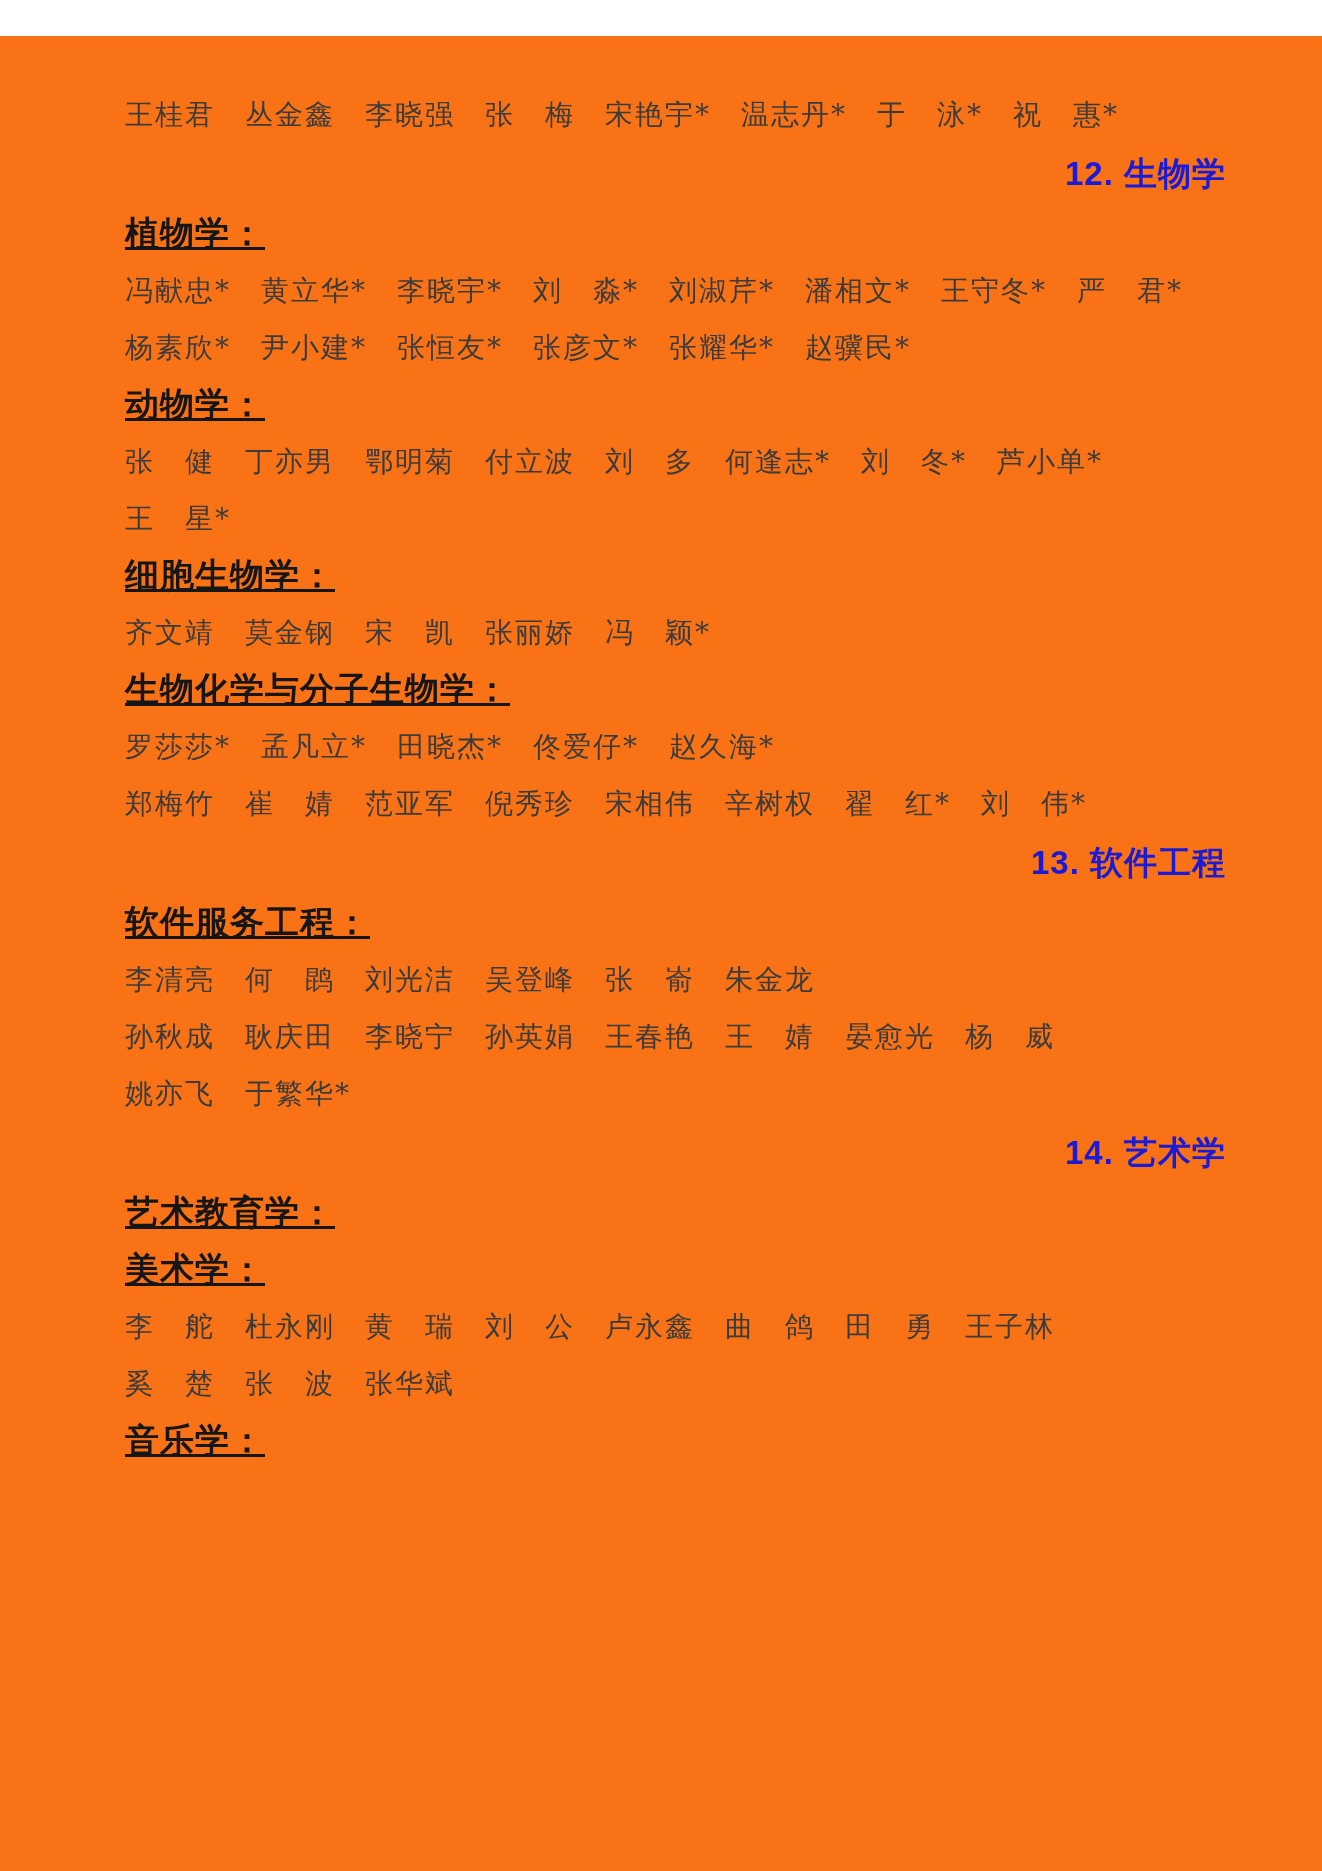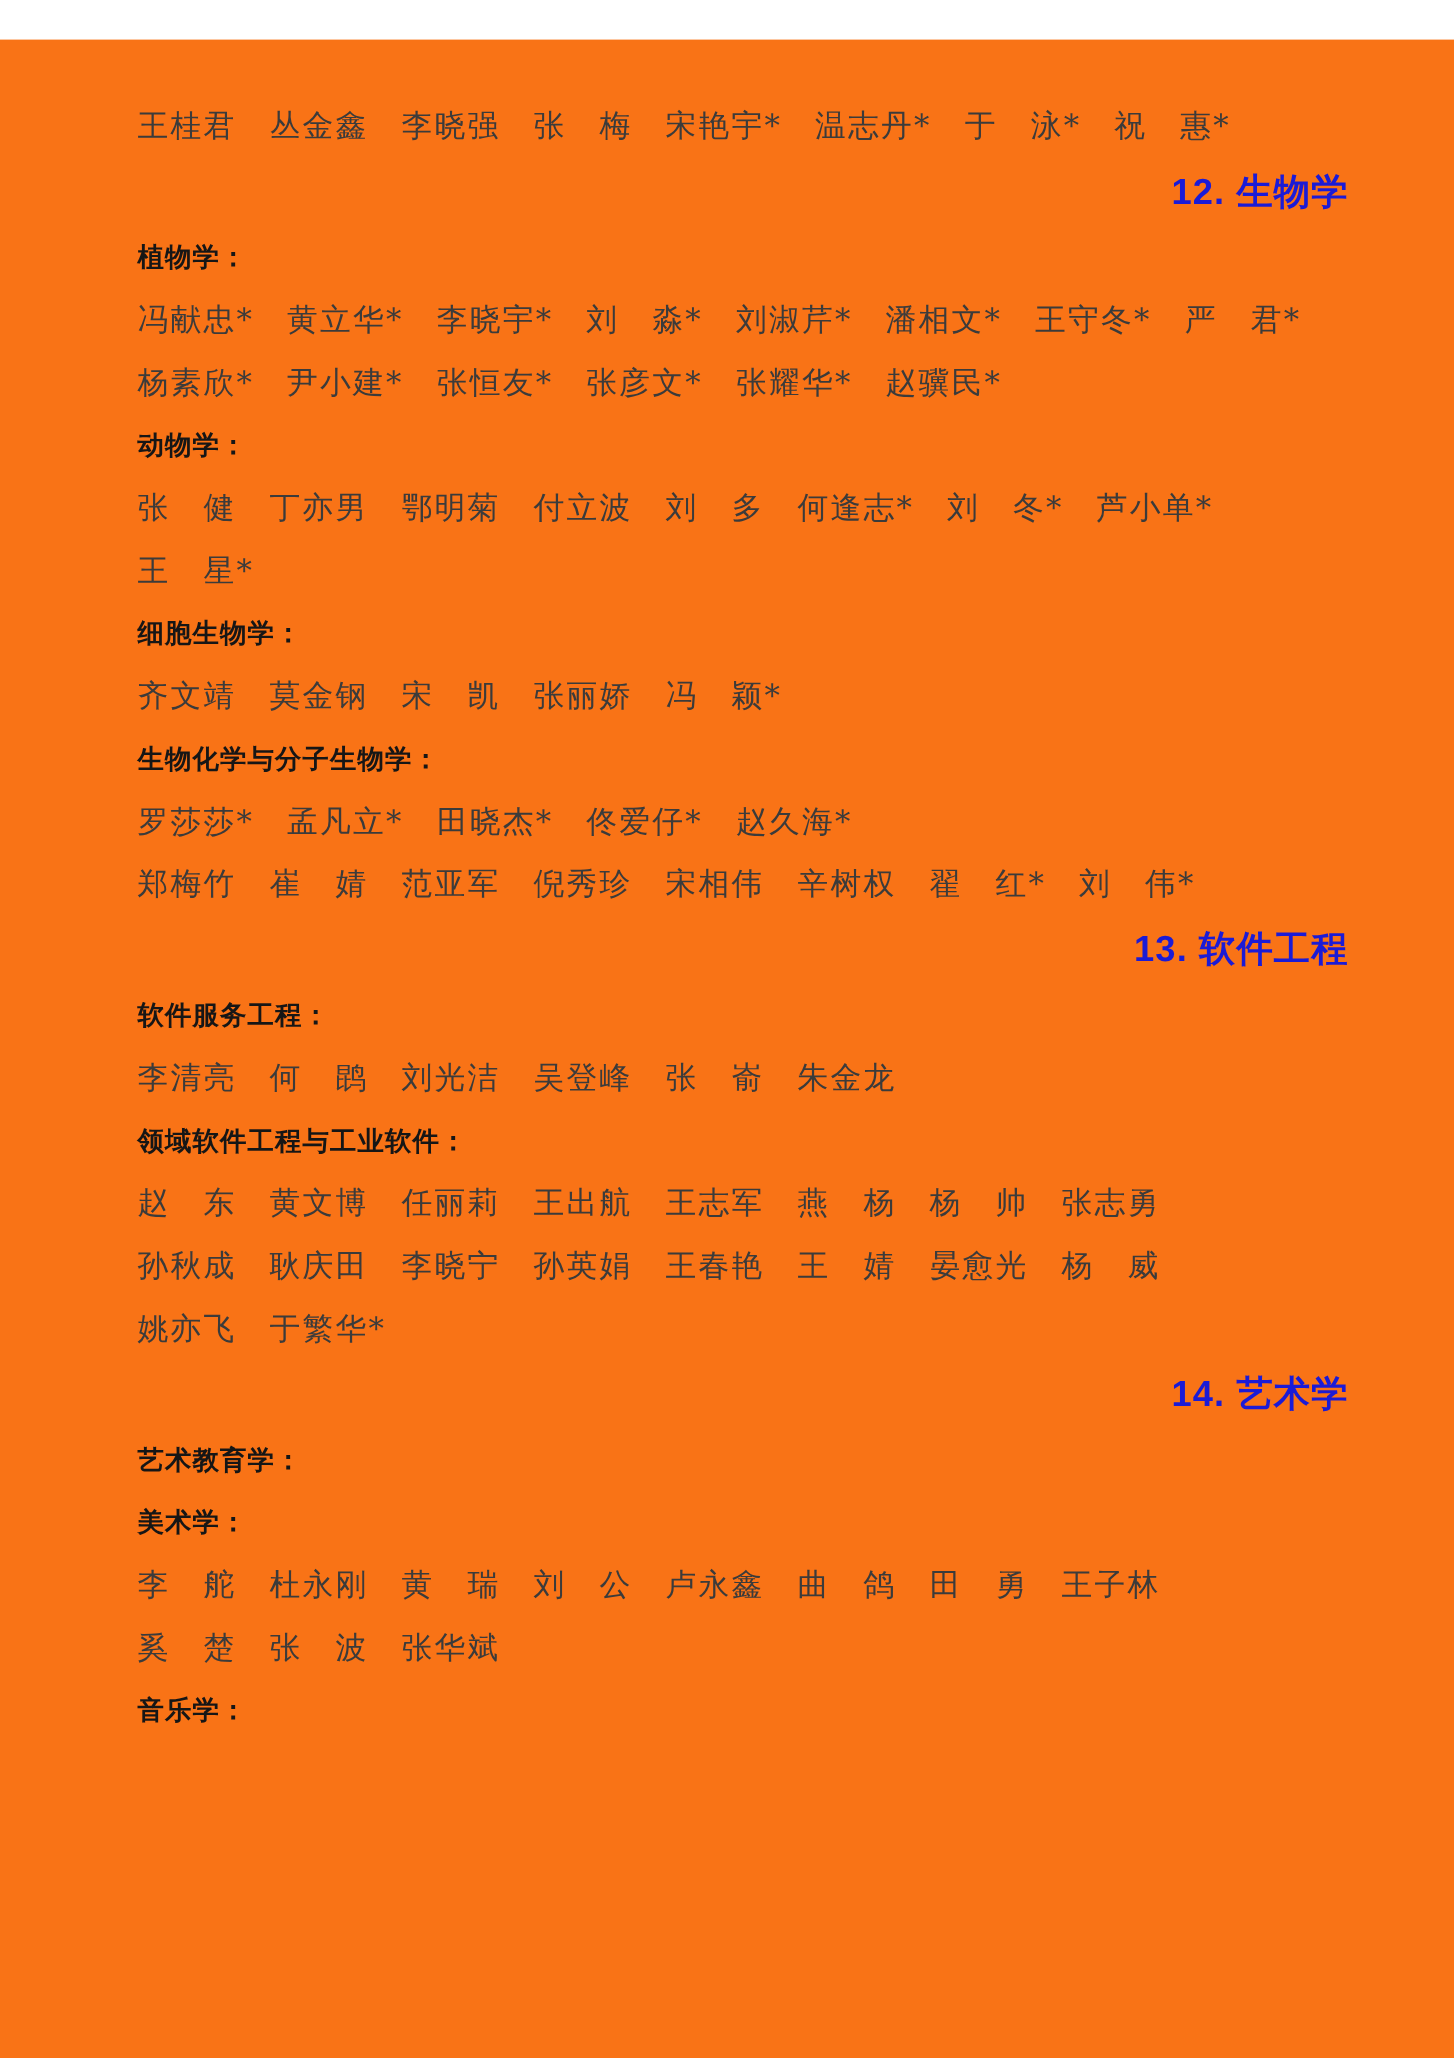--- a/index.html
+++ b/index.html
@@ -34,25 +34,26 @@
     font-family: "Liberation Sans", sans-serif;
     font-weight: bold;
     font-size: 33px;
     line-height: 62px;
     color: #1b1bd6;
     letter-spacing: 1px;
     text-align: right;
   }
   .subhead {
     margin: 0 0 0 25px;
-    font-size: 24px;
+    font-size: 34px;
     line-height: 57px;
     font-weight: bold;
     color: #161616;
     letter-spacing: 1px;
+    text-decoration: underline;
   }
   section, .group, .list-host { margin: 0; padding: 0; }
 </style>
 </head>
 <body>
 
 <div class="page">
 
   <p class="names">王桂君　丛金鑫　李晓强　张　梅　宋艳宇*　温志丹*　于　泳*　祝　惠*</p>
 
@@ -108,27 +109,20 @@
         <div class="list-host">
 
             <div class="group">
               <p class="subhead">软件服务工程：</p>
               <div class="list-host">
 
                   <p class="names">李清亮　何　鹍　刘光洁　吴登峰　张　嵛　朱金龙</p>
                 </div>
             </div>
 
-            <div class="group">
-              <p class="subhead">领域软件工程与工业软件：</p>
-              <div class="list-host">
-
-                  <p class="names">赵　东　黄文博　任丽莉　王出航　王志军　燕　杨　杨　帅　张志勇</p>
-                </div>
-            </div>
 
             <div class="group">
               <div class="list-host">
 
                   <p class="names">孙秋成　耿庆田　李晓宁　孙英娟　王春艳　王　婧　晏愈光　杨　威</p>
 
                   <p class="names">姚亦飞　于繁华*</p>
                 </div>
             </div>
           </div>

